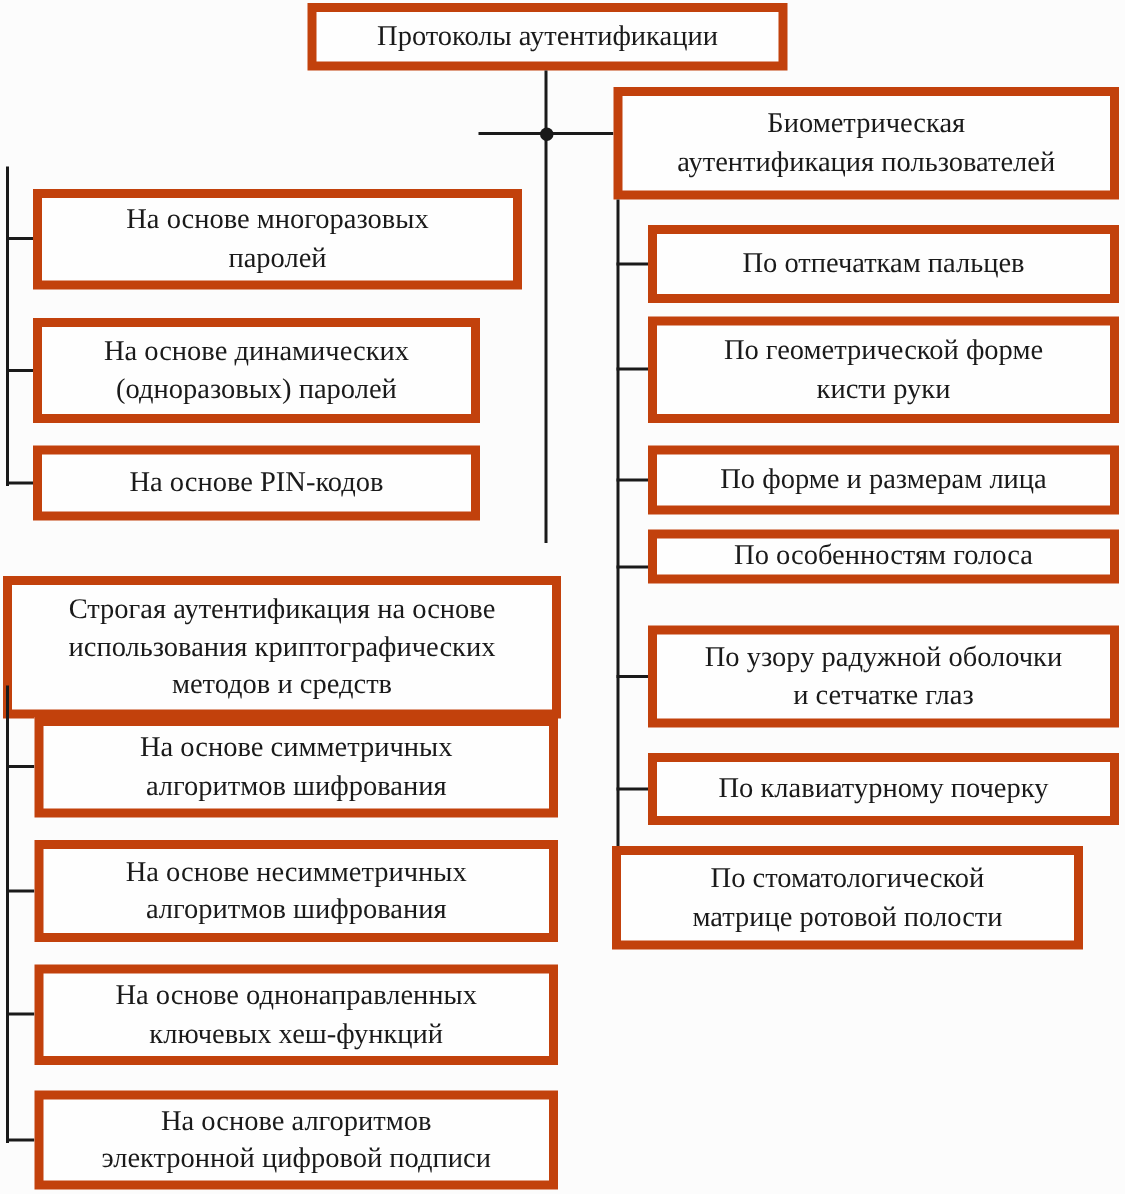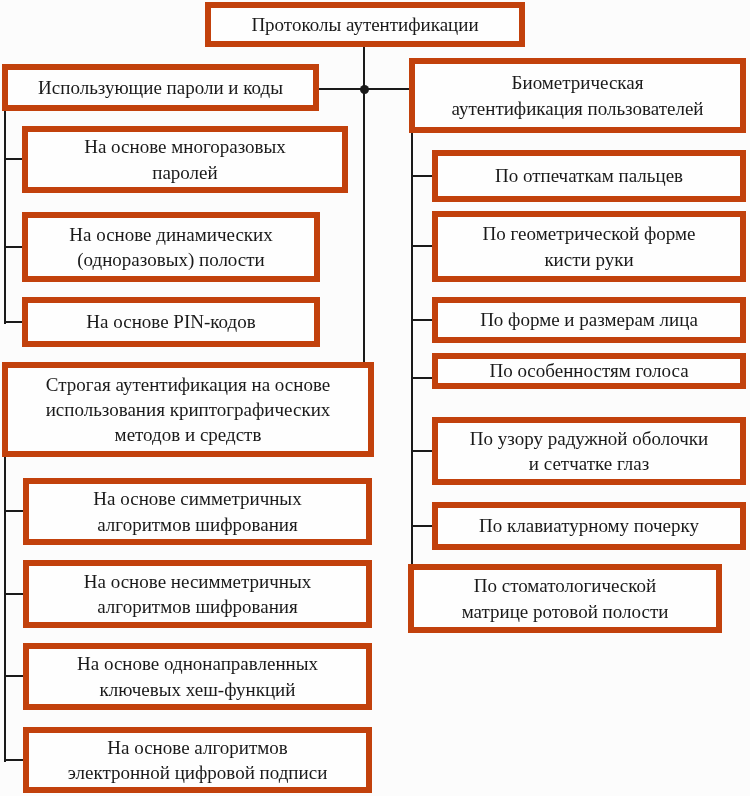--- a/index.html
+++ b/index.html
@@ -34,34 +34,33 @@
 <body>
 
 <div id="diagram">
 
   <div class="box" style="left:205px;top:2px;width:320px;height:45px">Протоколы аутентификации</div>
 
   <div class="vline" style="left:363px;top:47px;height:315px"></div>
   <div class="hline" style="left:319px;top:88px;width:90px"></div>
   <div class="dot" style="left:360px;top:85px"></div>
 
-  <div class="box" style="left:2px;top:64px;width:317px;height:47px">Использующие пароли и коды</div>
 
   <div class="vline" style="left:4px;top:111px;height:213px"></div>
   <div class="hline" style="left:4px;top:158px;width:18px"></div>
   <div class="hline" style="left:4px;top:246px;width:18px"></div>
   <div class="hline" style="left:4px;top:321px;width:18px"></div>
 
   <div class="box" style="left:22px;top:126px;width:326px;height:67px">На основе многоразовых
 паролей</div>
   <div class="box" style="left:22px;top:212px;width:298px;height:70px">На основе динамических
-(одноразовых) полости</div>
+(одноразовых) паролей</div>
   <div class="box" style="left:22px;top:297px;width:298px;height:50px">На основе PIN-кодов</div>
 
-  <div class="box" style="left:2px;top:362px;width:372px;height:95px">Строгая аутентификация на основе
+  <div class="box" style="left:2px;top:384px;width:372px;height:95px">Строгая аутентификация на основе
 использования криптографических
 методов и средств</div>
 
   <div class="vline" style="left:4px;top:457px;height:305px"></div>
   <div class="hline" style="left:4px;top:510px;width:19px"></div>
   <div class="hline" style="left:4px;top:593px;width:19px"></div>
   <div class="hline" style="left:4px;top:675px;width:19px"></div>
   <div class="hline" style="left:4px;top:759px;width:19px"></div>
 
   <div class="box" style="left:23px;top:478px;width:349px;height:67px">На основе симметричных

